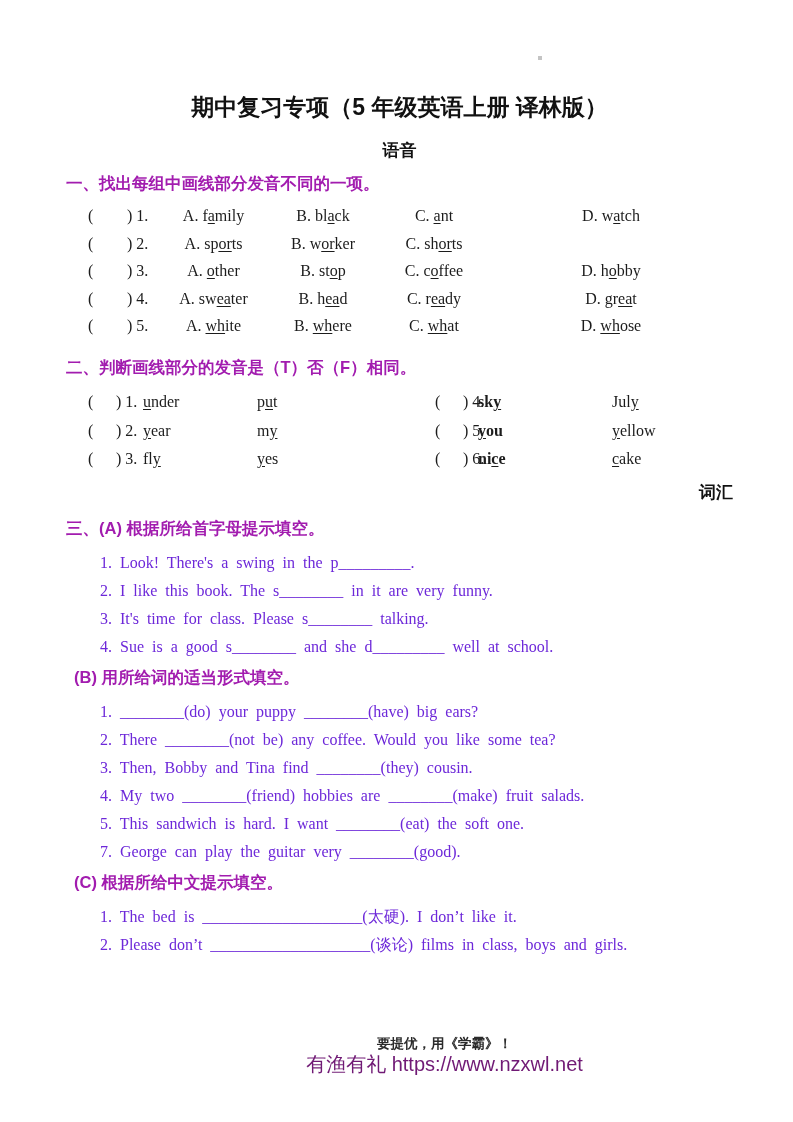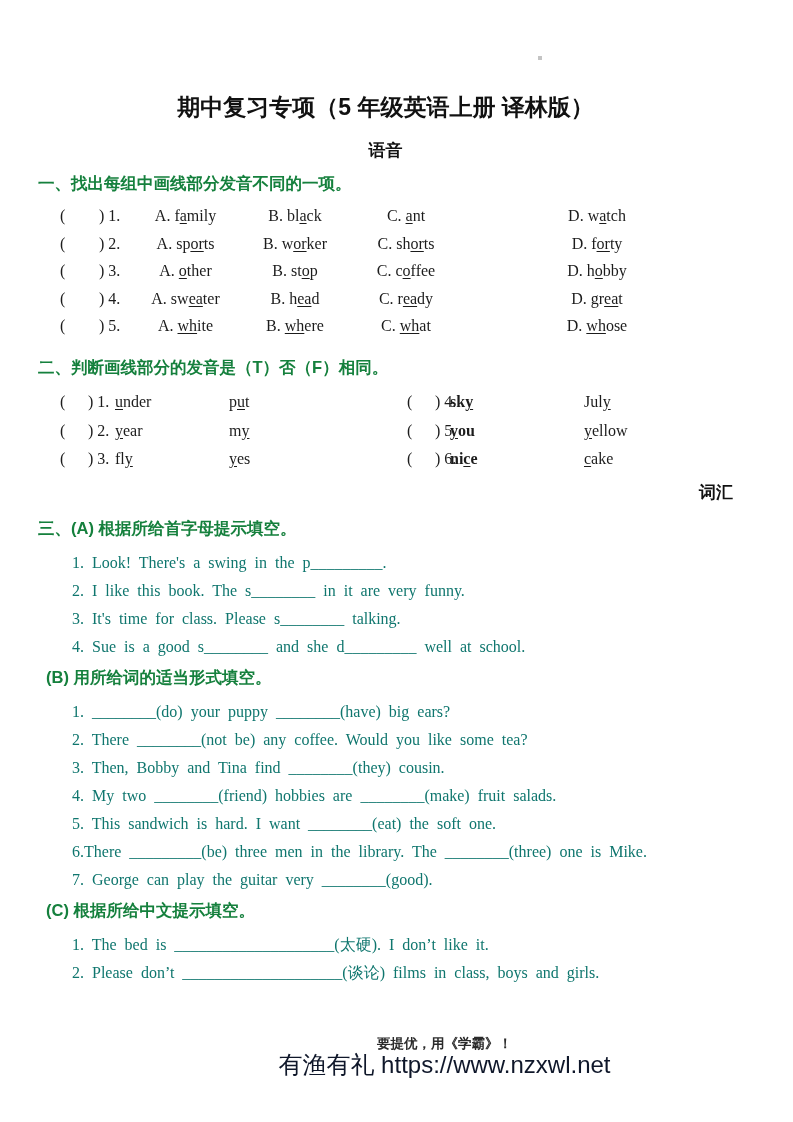--- a/index.html
+++ b/index.html
@@ -1,33 +1,33 @@
 <!DOCTYPE html>
 <html><head>
 <meta charset="utf-8">
 <style>
   html,body{margin:0;padding:0;}
   body{
     width:793px;height:1122px;background:#ffffff;position:relative;
     font-family:"Liberation Serif","DejaVu Serif",serif;
     color:#1c1c1c;font-size:16px;overflow:hidden;
   }
-  .doc{padding:92px 60px 0 38px;}
+  .doc{padding:92px 60px 0 66px;}
   .title{
     text-align:center;font-size:23px;font-weight:bold;line-height:30px;
     font-family:"Liberation Sans","DejaVu Sans",sans-serif;color:#111;
   }
   .center-head{
     text-align:center;font-size:17px;font-weight:bold;line-height:20px;
     font-family:"Liberation Sans","DejaVu Sans",sans-serif;color:#111;
   }
   .h-yuyin{margin-top:19px;}
   .h-cihui{margin-top:16px;text-align:right;}
   .sec-title{
-    font-size:16.5px;font-weight:bold;line-height:22px;color:#15803d;
+    font-size:16.5px;font-weight:bold;line-height:22px;color:#a21caf;
     font-family:"Liberation Sans","DejaVu Sans",sans-serif;
   }
   .t-one{margin-top:11px;}
   .t-two{margin-top:22px;}
   .t-three{margin-top:14px;}
   .t-b,.t-c{margin-left:8px;margin-top:8px;}
   
   .p1rows{margin-top:13px;}
   .p1row{display:flex;margin:0 0 10.5px 22px;line-height:17px;}
   .lead{width:72px;white-space:nowrap;}
@@ -46,30 +46,30 @@
   .p2r{display:flex;flex:1;}
   .lead2{width:55px;white-space:nowrap;}
   .lead2r{width:43px;white-space:nowrap;}
   .pw1{width:114px;white-space:nowrap;}
   .pw1r{width:134px;white-space:nowrap;font-weight:bold;}
   .pw2{flex:1;white-space:nowrap;}
   
   .sents{margin-top:15px;}
   .sent{
     margin:0 0 11px 34px;line-height:17px;word-spacing:4px;
-    white-space:nowrap;color:#0f766e;
+    white-space:nowrap;color:#6d28d9;
   }
   
   .footer{position:absolute;left:0;right:0;top:1036px;text-align:center;padding-left:96px;}
   .footer-line1{
     font-size:13.5px;font-weight:bold;color:#2b2b2b;line-height:16px;
     font-family:"Liberation Sans","DejaVu Sans",sans-serif;
   }
   .footer-line2{
-    font-size:24px;color:#0f172a;line-height:23px;margin-top:1px;
+    font-size:20px;color:#701a75;line-height:23px;margin-top:1px;
     font-family:"Liberation Sans","DejaVu Sans",sans-serif;
   }
   .artifact-dot{position:absolute;left:538px;top:56px;width:4px;height:4px;background:#c4c4c4;}
 </style>
 </head>
 <body>
 
 <div class="artifact-dot"></div>
 
 <div class="doc">
@@ -88,21 +88,20 @@
       <span class="cell c2"><span>B.</span> <span class="w"><span>bl</span><u>a</u><span>ck</span></span></span>
       <span class="cell c3"><span>C.</span> <span class="w"><span></span><u>a</u><span>nt</span></span></span>
       <span class="cell c4"><span>D.</span> <span class="w"><span>w</span><u>a</u><span>tch</span></span></span>
     </div>
 
     <div class="p1row">
       <span class="lead"><span class="po">(</span><span>) 2.</span></span>
       <span class="cell c1"><span>A.</span> <span class="w"><span>sp</span><u>or</u><span>ts</span></span></span>
       <span class="cell c2"><span>B.</span> <span class="w"><span>w</span><u>or</u><span>ker</span></span></span>
       <span class="cell c3"><span>C.</span> <span class="w"><span>sh</span><u>or</u><span>ts</span></span></span>
-      <span class="cell c4"><span>D.</span> <span class="w"><span>f</span><u>or</u><span>ty</span></span></span>
     </div>
 
     <div class="p1row">
       <span class="lead"><span class="po">(</span><span>) 3.</span></span>
       <span class="cell c1"><span>A.</span> <span class="w"><span></span><u>o</u><span>ther</span></span></span>
       <span class="cell c2"><span>B.</span> <span class="w"><span>st</span><u>o</u><span>p</span></span></span>
       <span class="cell c3"><span>C.</span> <span class="w"><span>c</span><u>o</u><span>ffee</span></span></span>
       <span class="cell c4"><span>D.</span> <span class="w"><span>h</span><u>o</u><span>bby</span></span></span>
     </div>
 
@@ -179,21 +178,20 @@
     <div class="sent">4. Sue is a good s________ and she d_________ well at school.</div>
   </div>
 
   <div class="sec-title t-b">(B) 用所给词的适当形式填空。</div>
   <div class="sents">
     <div class="sent">1. ________(do) your puppy ________(have) big ears?</div>
     <div class="sent">2. There ________(not be) any coffee. Would you like some tea?</div>
     <div class="sent">3. Then, Bobby and Tina find ________(they) cousin.</div>
     <div class="sent">4. My two ________(friend) hobbies are ________(make) fruit salads.</div>
     <div class="sent">5. This sandwich is hard. I want ________(eat) the soft one.</div>
-    <div class="sent">6.There _________(be) three men in the library. The ________(three) one is Mike.</div>
     <div class="sent">7. George can play the guitar very ________(good).</div>
   </div>
 
   <div class="sec-title t-c">(C) 根据所给中文提示填空。</div>
   <div class="sents">
     <div class="sent">1. The bed is ____________________(太硬). I don’t like it.</div>
     <div class="sent">2. Please don’t ____________________(谈论) films in class, boys and girls.</div>
   </div>
 
 </div>

